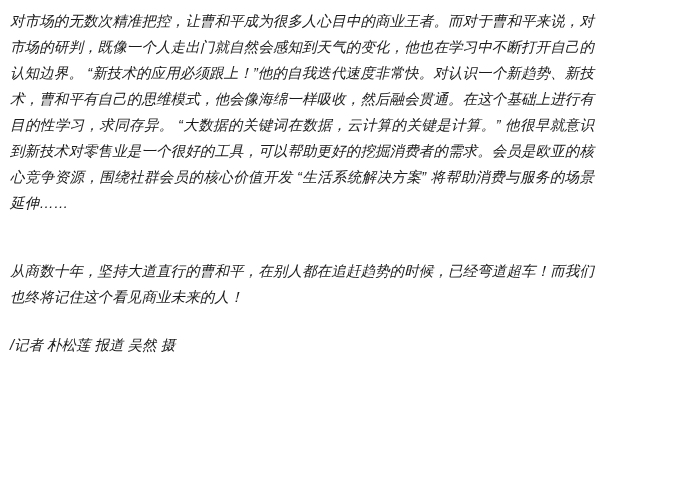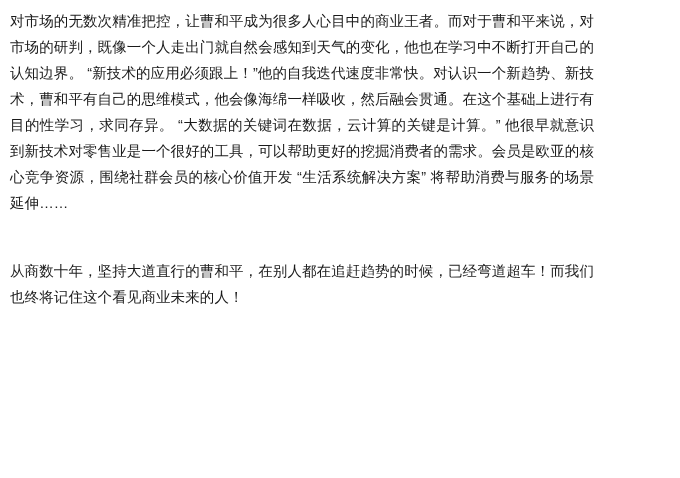--- a/index.html
+++ b/index.html
@@ -13,20 +13,21 @@
     font-family: "Liberation Sans", "DejaVu Sans", sans-serif;
     color: #111111;
     overflow: hidden;
   }
   .page {
     position: relative;
     width: 604px;
     height: 478px;
     box-sizing: border-box;
     padding: 8px 10px 16px 10px;
+    font-style: italic;
   }
   .para {
     font-size: 14.5px;
     line-height: 26px;
     text-align: justify;
     text-justify: inter-ideograph;
     color: #1a1a1a;
     margin: 0 0 22px 0;
     letter-spacing: 0.1px;
   }
@@ -59,14 +60,15 @@
 
 
   <div class="spacer-md"></div>
 
   <p class="para para-tight">
     <span>从商数十年，坚持大道直行的曹和平，在别人都在追赶趋势的时候，已经弯道超车！而我们也终将记住这个看见商业未来的人！</span>
   </p>
 
   <div class="spacer-lg"></div>
 
+  <p class="sig">/记者 朴松莲 报道 吴然 摄</p>
 
 </div>
 
 </body></html>

